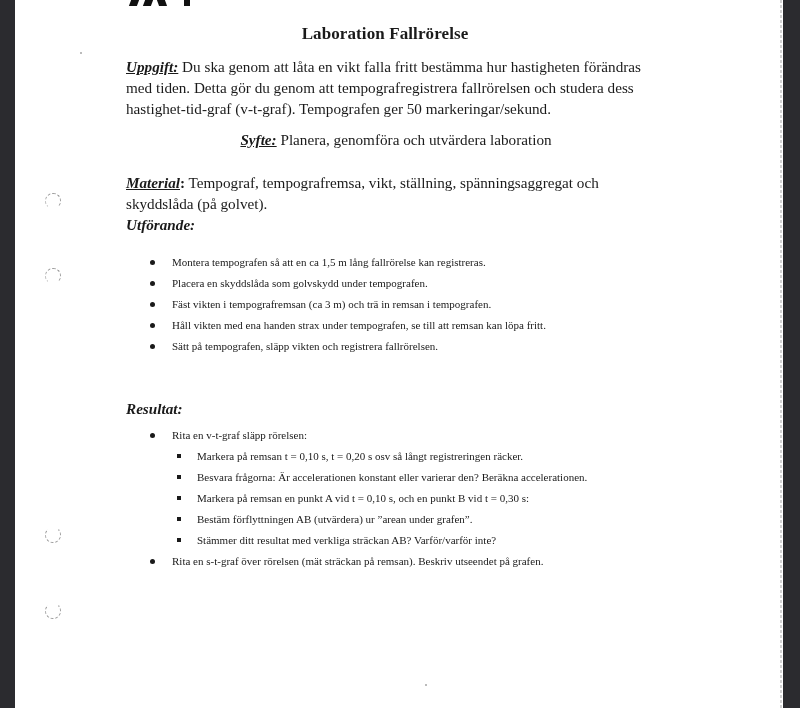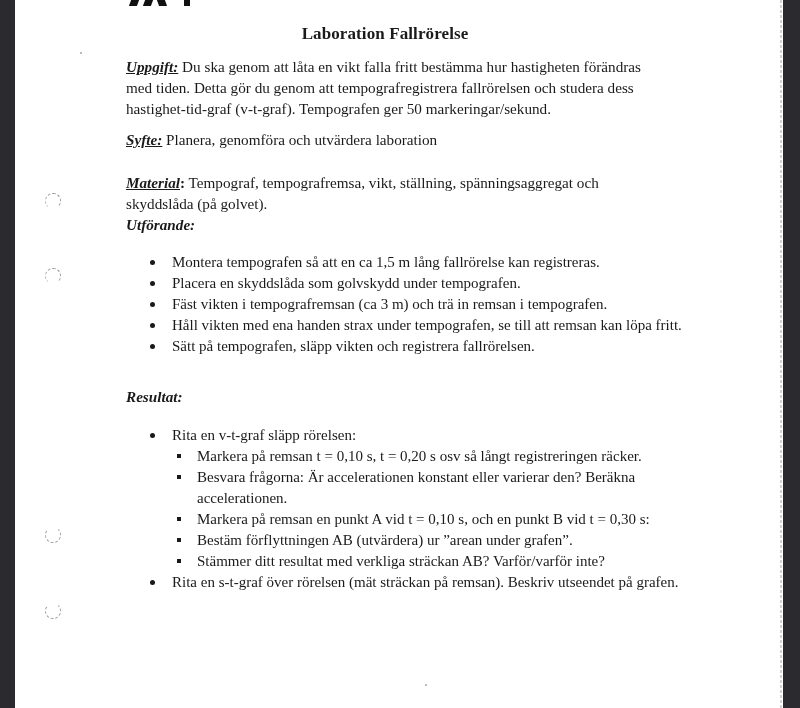--- a/index.html
+++ b/index.html
@@ -36,21 +36,21 @@
     font-size: 15.2px; line-height: 21px;
   }
   .lbl { font-weight: bold; font-style: italic; text-decoration: underline; }
   .lbl-colon { font-weight: bold; }
   .heading {
     position: absolute; left: 126px;
     font-size: 15.2px; font-weight: bold; font-style: italic;
   }
   ul.lvl1 {
     position: absolute; left: 126px; margin: 0; padding: 0; list-style: none;
-    width: 560px; font-size: 15px; line-height: 21px;
+    width: 560px; font-size: 11px; line-height: 21px;
   }
   ul.lvl1 > li { position: relative; padding-left: 46px; }
   ul.lvl1 > li::before {
     content: ""; position: absolute; left: 24px; top: 8px;
     width: 5px; height: 5px; border-radius: 50%; background: #1a1a1a;
   }
   ul.lvl2 { margin: 0; padding: 0; list-style: none; }
   ul.lvl2 > li { position: relative; padding-left: 25px; }
   ul.lvl2 > li::before {
     content: ""; position: absolute; left: 5px; top: 8px;
@@ -83,39 +83,39 @@
 <div class="hole bottom" style="left:45px;top:603px;"></div>
 <div class="speck" style="left:80px;top:52px;"></div>
 <div class="speck" style="left:425px;top:684px;"></div>
 
 <div class="title">Laboration Fallrörelse</div>
 
 <div class="para" style="top:56px;">
   <span class="lbl">Uppgift:</span><span> Du ska genom att låta en vikt falla fritt bestämma hur hastigheten förändras med tiden. Detta gör du genom att tempografregistrera fallrörelsen och studera dess hastighet-tid-graf (v-t-graf). Tempografen ger 50 markeringar/sekund.</span>
 </div>
 
-<div class="para" style="top:129px;">
+<div class="para" style="top:129px;text-align:center;">
   <span class="lbl">Syfte:</span><span> Planera, genomföra och utvärdera laboration</span>
 </div>
 
 <div class="para" style="top:172px;">
   <span class="lbl">Material</span><span class="lbl-colon">:</span><span> Tempograf, tempografremsa, vikt, ställning, spänningsaggregat och skyddslåda (på golvet).</span>
 </div>
 
 <div class="heading" style="top:216px;">Utförande:</div>
 
 <ul class="lvl1" style="top:252px;">
   <li>Montera tempografen så att en ca 1,5 m lång fallrörelse kan registreras.</li>
   <li>Placera en skyddslåda som golvskydd under tempografen.</li>
   <li>Fäst vikten i tempografremsan (ca 3 m) och trä in remsan i tempografen.</li>
   <li>Håll vikten med ena handen strax under tempografen, se till att remsan kan löpa fritt.</li>
   <li>Sätt på tempografen, släpp vikten och registrera fallrörelsen.</li>
 </ul>
 
-<div class="heading" style="top:388px;">Resultat:</div>
+<div class="heading" style="top:400px;">Resultat:</div>
 
 <ul class="lvl1" style="top:425px;">
   <li>
     <span>Rita en v-t-graf släpp rörelsen:</span>
     <ul class="lvl2">
       <li>Markera på remsan t = 0,10 s, t = 0,20 s osv så långt registreringen räcker.</li>
       <li>Besvara frågorna: Är accelerationen konstant eller varierar den? Beräkna accelerationen.</li>
       <li>Markera på remsan en punkt A vid t = 0,10 s, och en punkt B vid t = 0,30 s:</li>
       <li>Bestäm förflyttningen AB (utvärdera) ur ”arean under grafen”.</li>
       <li>Stämmer ditt resultat med verkliga sträckan AB? Varför/varför inte?</li>

